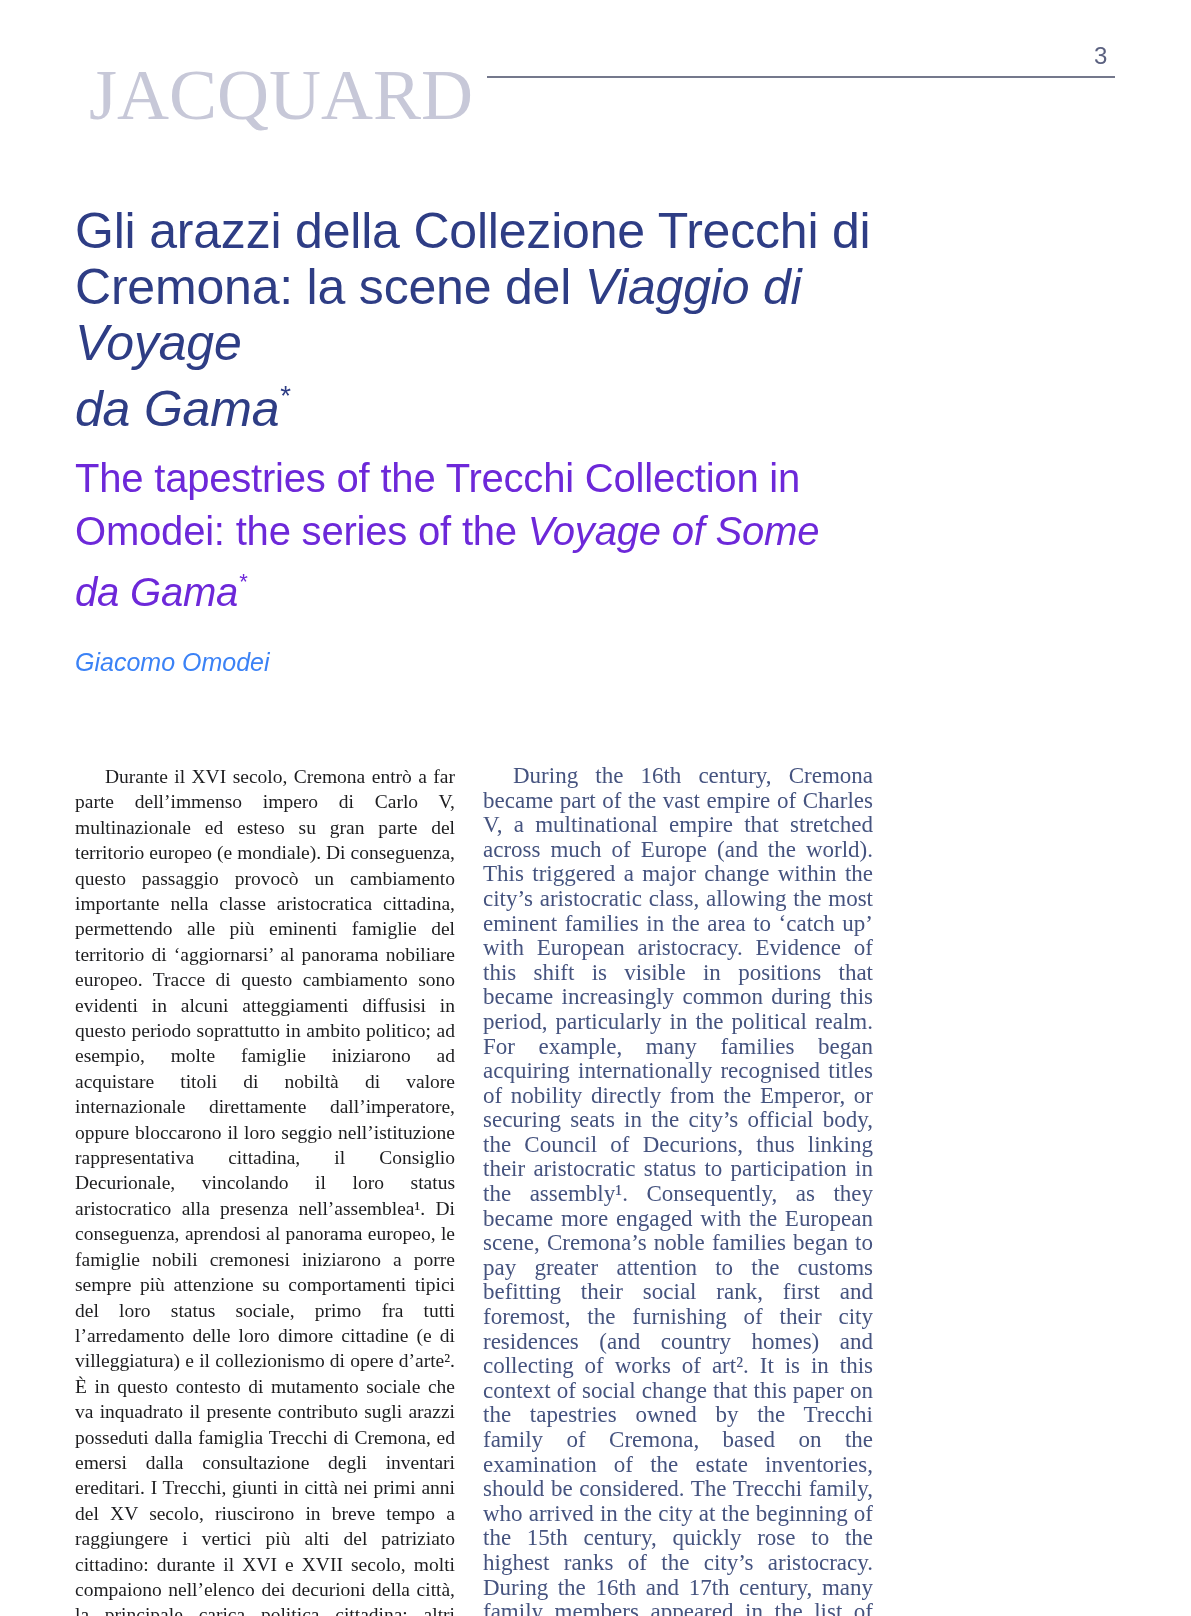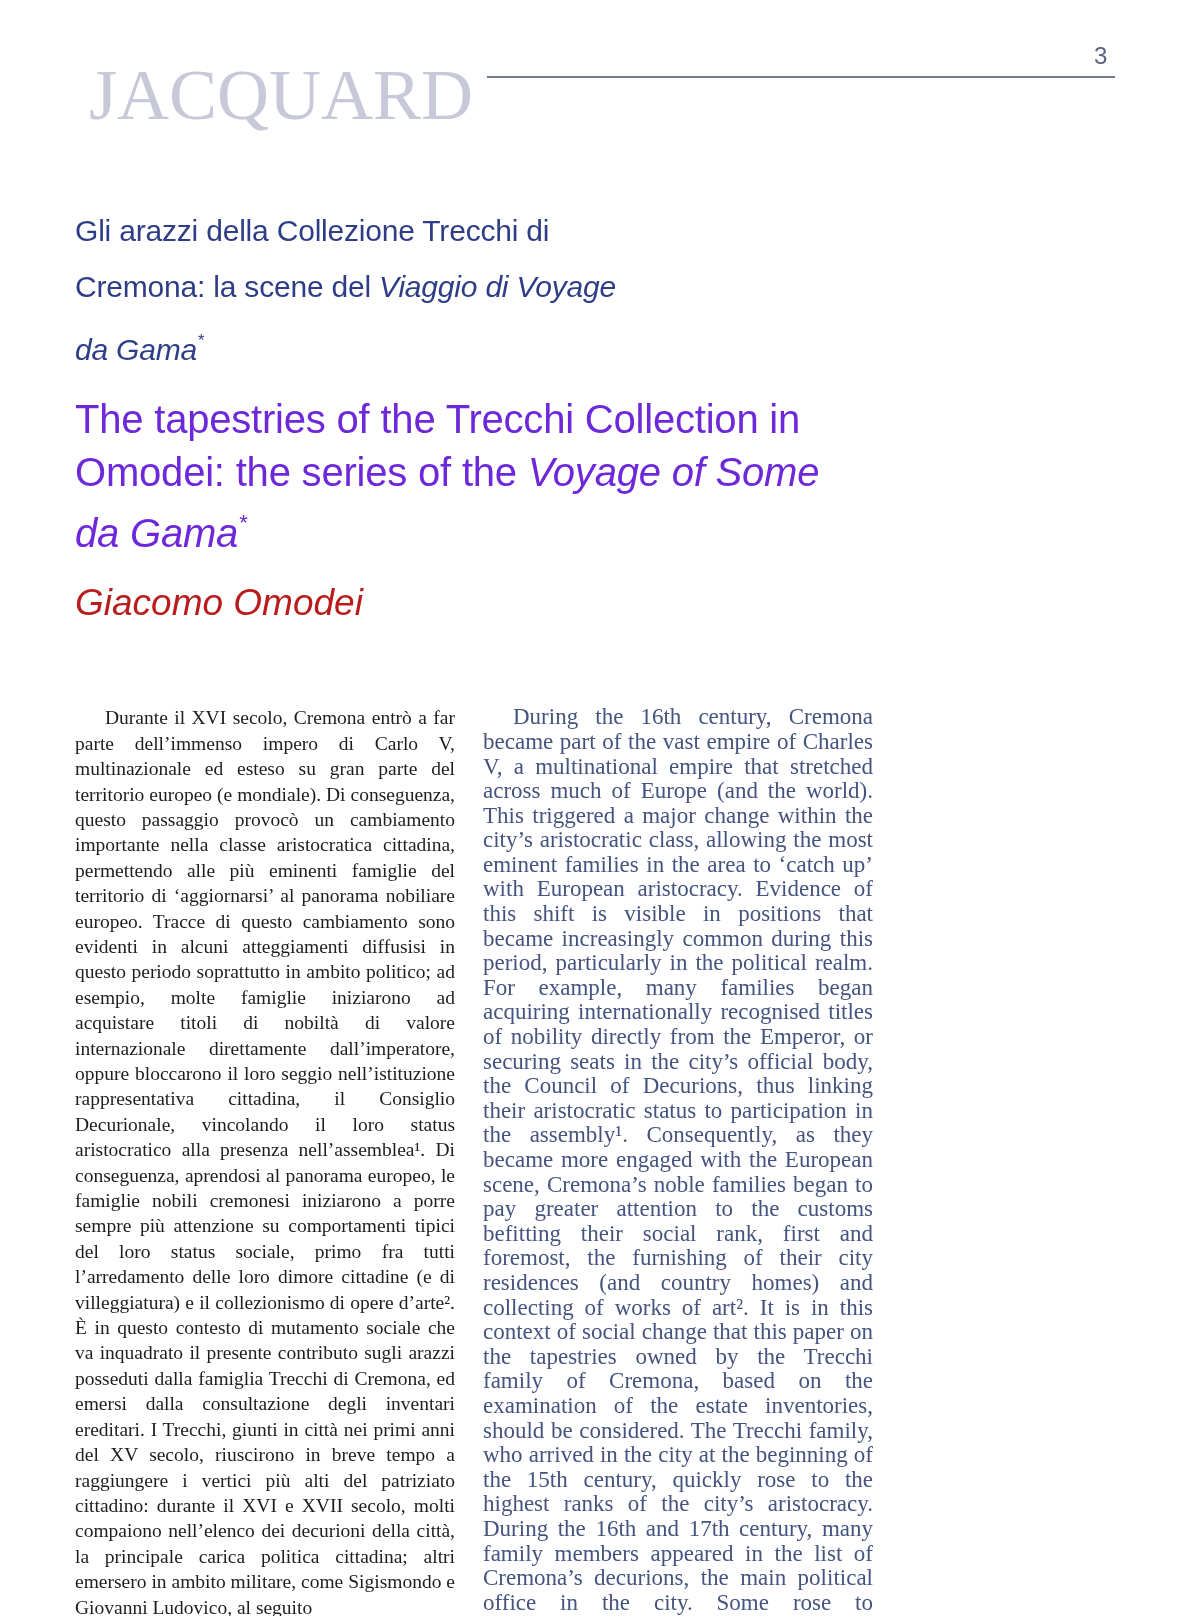--- a/index.html
+++ b/index.html
@@ -34,38 +34,38 @@
     font-size: 24px; color: #5b6180;
   }
   
   .content {
     position: absolute; left: 75px; top: 203px; width: 1045px;
   }
   .title {
     margin: 0;
     font-family: "Liberation Sans", sans-serif;
     font-weight: 400;
-    font-size: 30px; line-height: 56px;
+    font-size: 50px; line-height: 56px;
     letter-spacing: -0.2px;
     width: 810px;
   }
   .title-it { color: #2e3d85; }
   .title-en { margin-top: 15px; font-size: 40px; line-height: 53px; color: #6d28d9; }
   .title .ital { font-style: italic; }
   .title sup {
     font-size: 55%;
     vertical-align: super;
     position: relative; top: -3px; left: 1px;
   }
   .author {
     margin-top: 26px;
     font-family: "Liberation Sans", sans-serif;
     font-style: italic;
-    font-size: 37px; line-height: 34px;
-    color: #b91c1c;
+    font-size: 25px; line-height: 34px;
+    color: #3b82f6;
   }
   
   .columns {
     display: flex;
     margin-top: 85px;
   }
   .col { margin: 0; }
   .col-it { width: 380px; margin-right: 28px; }
   .col-en { width: 390px; }
   .col p {

